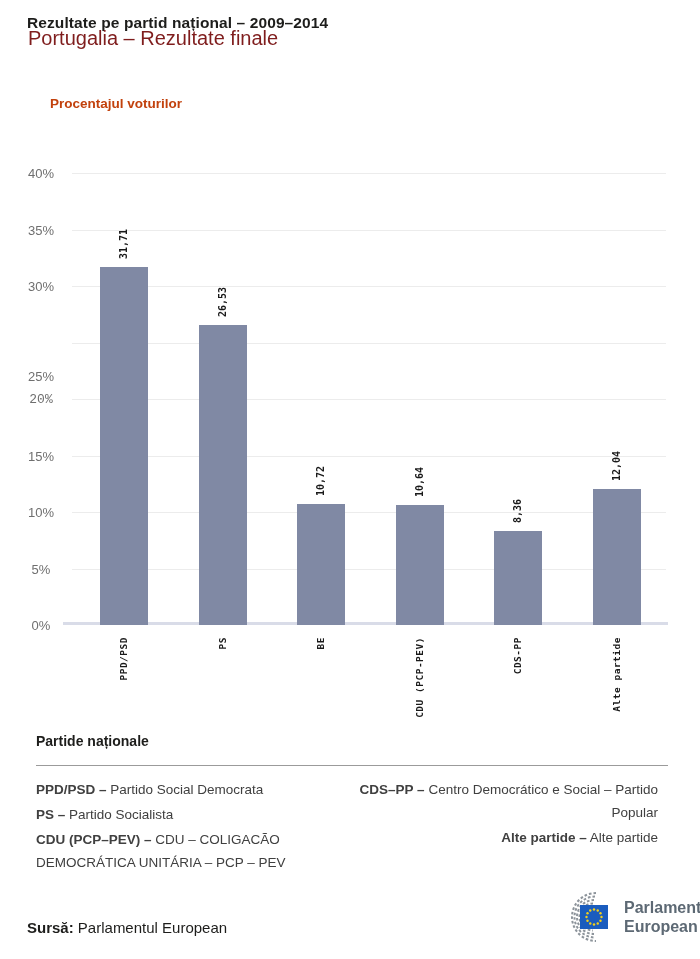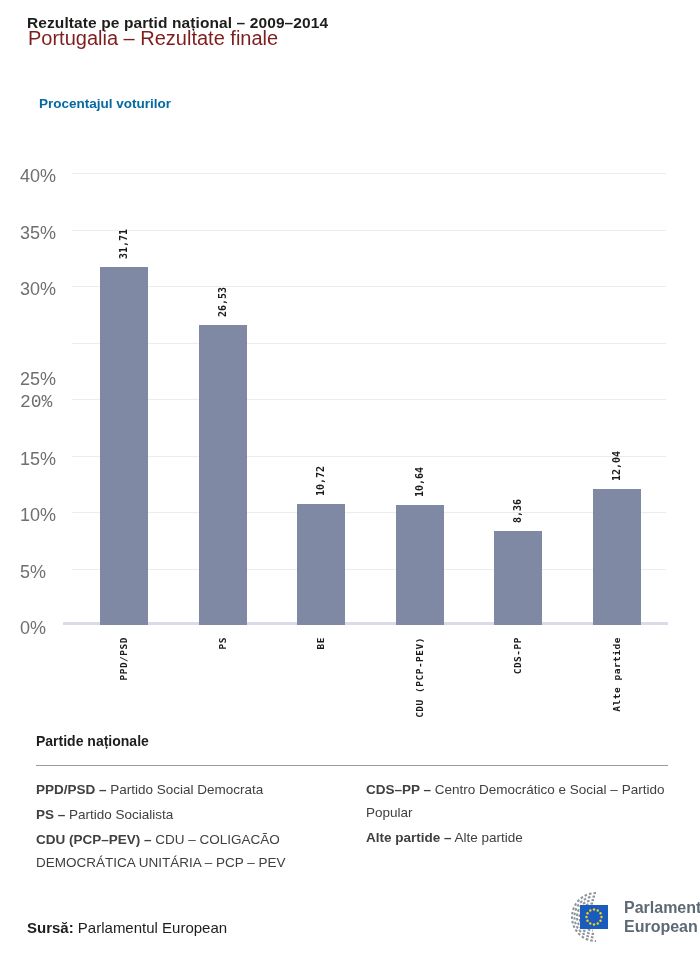--- a/index.html
+++ b/index.html
@@ -3,45 +3,45 @@
 <meta charset="utf-8">
 <style>
   * { margin:0; padding:0; box-sizing:border-box; }
   html,body { background:#ffffff; }
   #page {
     position:relative; width:700px; height:959px; background:#ffffff;
     font-family:"Liberation Sans", sans-serif; overflow:hidden;
   }
   .title { position:absolute; left:27px; top:14px; font-size:15.5px; font-weight:bold; color:#1d1d1b; letter-spacing:0.1px; }
   .subtitle { position:absolute; left:28px; top:27px; font-size:20px; font-weight:normal; color:#7f1d1d; }
-  .section-label { position:absolute; left:39px; top:96px; font-size:13.5px; font-weight:bold; color:#0369a1; }
+  .section-label { position:absolute; left:50px; top:96px; font-size:13.5px; font-weight:bold; color:#c2410c; }
 
   
   #plot { position:absolute; left:0; top:0; width:700px; height:959px; }
   .gridline { position:absolute; left:72px; width:594px; height:1px; background:#ececec; }
   .baseline { position:absolute; left:63px; width:605px; height:3px; background:#d9dce8; }
-  .ytick { position:absolute; left:20px; width:42px; text-align:left; font-size:18px; color:#6f6f6f; }
+  .ytick { position:absolute; left:20px; width:42px; text-align:center; font-size:13px; color:#6f6f6f; }
   .bar { position:absolute; width:48px; background:#8089a4; }
   .vlabel {
     position:absolute; font-family:"DejaVu Sans Mono", monospace; font-weight:bold;
     font-size:10px; color:#1a1a1a; white-space:nowrap; line-height:14px;
     transform:rotate(-90deg); transform-origin:0 0;
   }
   .xlabel {
     position:absolute; font-family:"DejaVu Sans Mono", monospace; font-weight:bold;
     font-size:9.5px; letter-spacing:0.5px; color:#1a1a1a; white-space:nowrap; line-height:14px;
     transform:rotate(-90deg) translateX(-100%); transform-origin:0 0;
   }
 
   
   .legend-heading { position:absolute; left:36px; top:733px; font-size:14px; font-weight:bold; color:#1d1d1b; }
   .legend-divider { position:absolute; left:36px; top:765px; width:632px; height:1px; background:#9b9b9b; }
   .legend-col { position:absolute; top:778px; font-size:13.5px; color:#404040; }
   #legend-col-0 { left:36px; width:296px; }
-  #legend-col-1 { left:366px; width:312px; }
+  #legend-col-1 { left:346px; width:312px;text-align:right; }
   .legend-entry { line-height:23px; margin-bottom:2px; }
   .legend-entry b { font-weight:bold; }
 
   
   .source { position:absolute; left:27px; top:919px; font-size:15px; color:#1d1d1b; }
   .source b { font-weight:bold; }
   .logo { position:absolute; left:534px; top:889px; display:flex; align-items:center; }
   .logo-text { margin-left:8px; font-size:16px; font-weight:bold; color:#5d6974; line-height:19px; }
 </style>
 </head>

